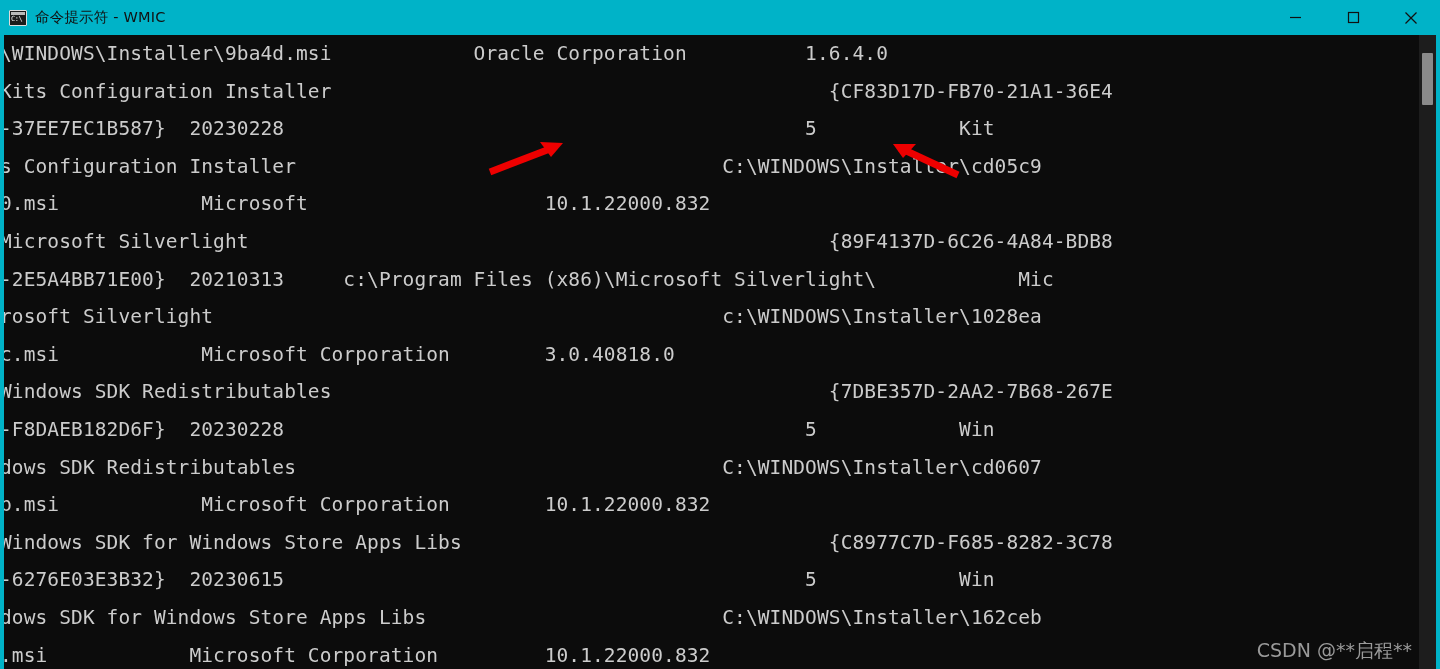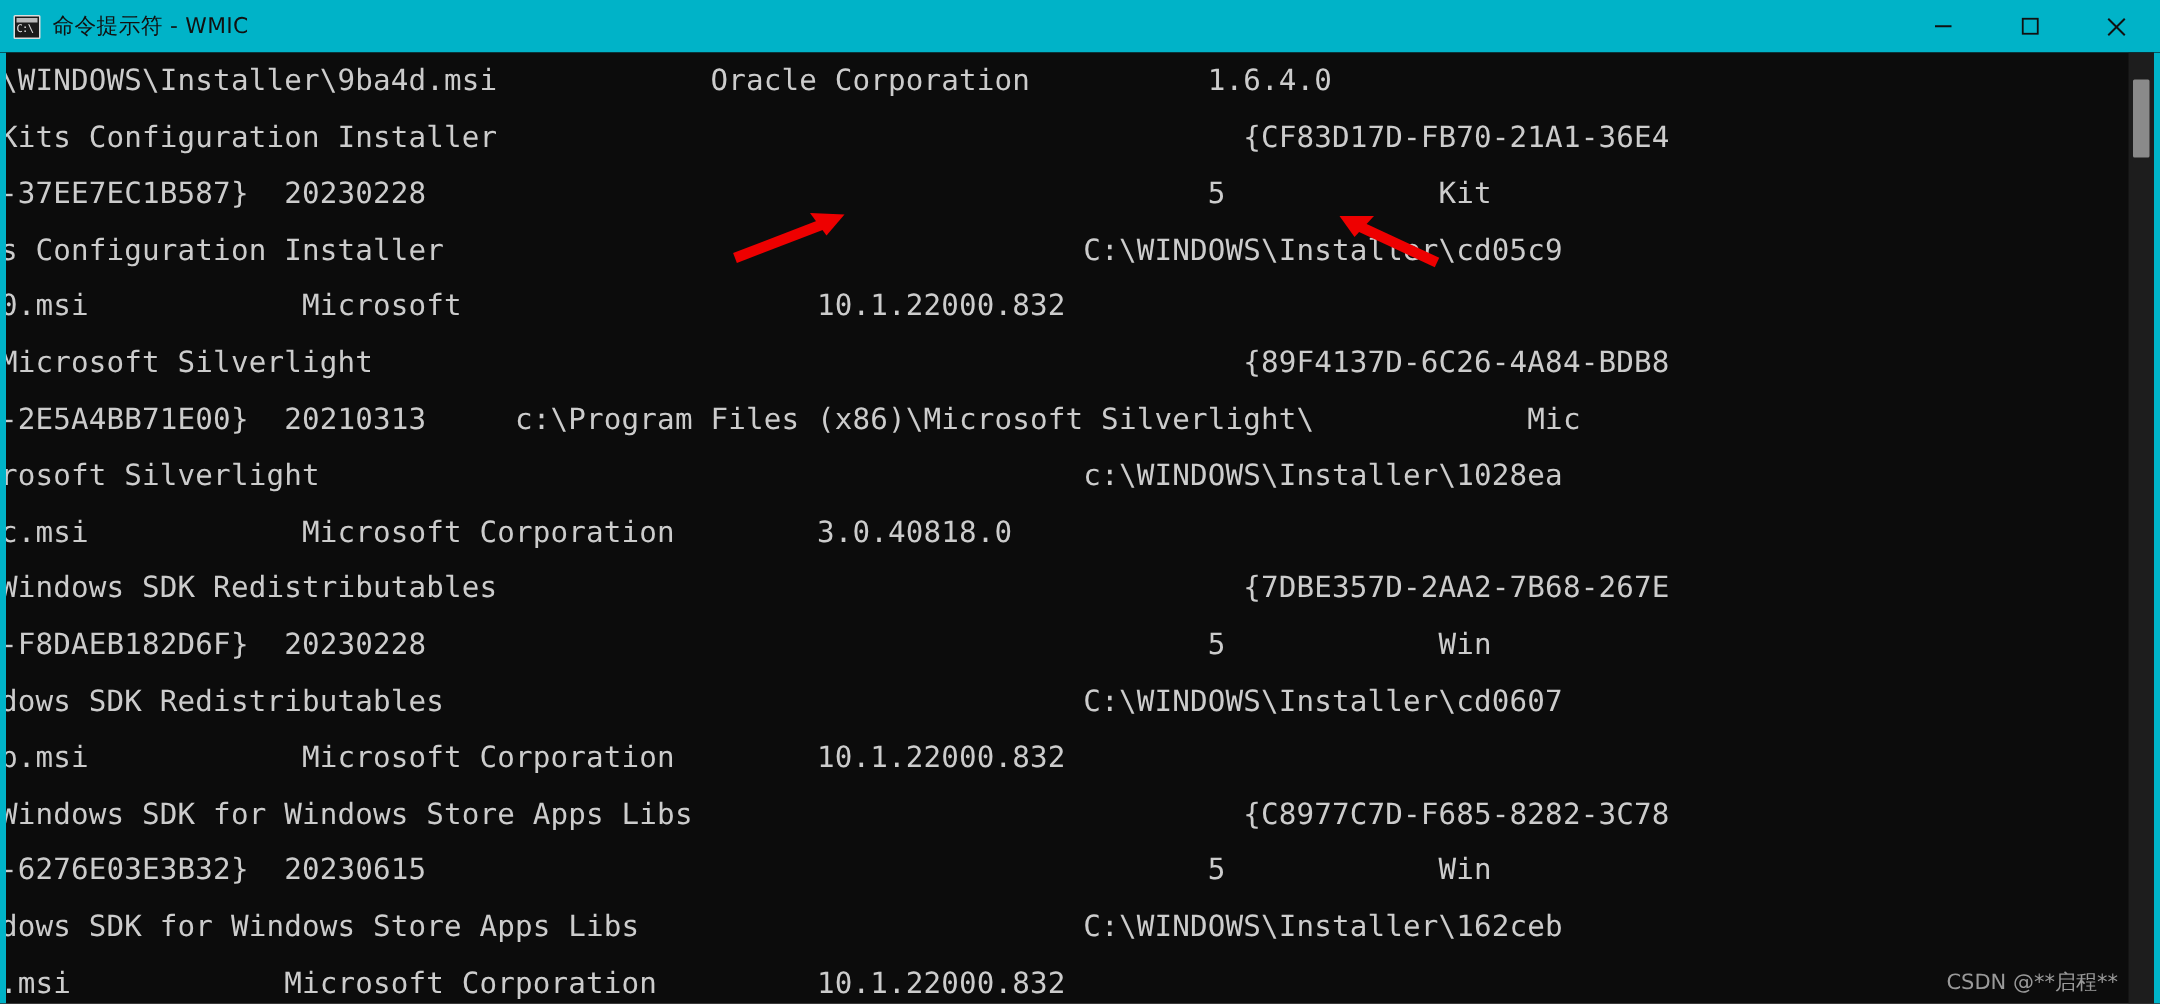--- a/index.html
+++ b/index.html
@@ -196,21 +196,21 @@
     z-index: 9;
     pointer-events: none;
   }
 
   
   #watermark {
     position: absolute;
     right: 28px;
     bottom: 24px;
     font-family: "DejaVu Sans", sans-serif;
-    font-size: 14px;
+    font-size: 19px;
     color: #9a9a9a;
     z-index: 8;
     white-space: nowrap;
     margin-top: 29px;
   }
 </style>
 </head>
 <body>
 
 <div id="window">

